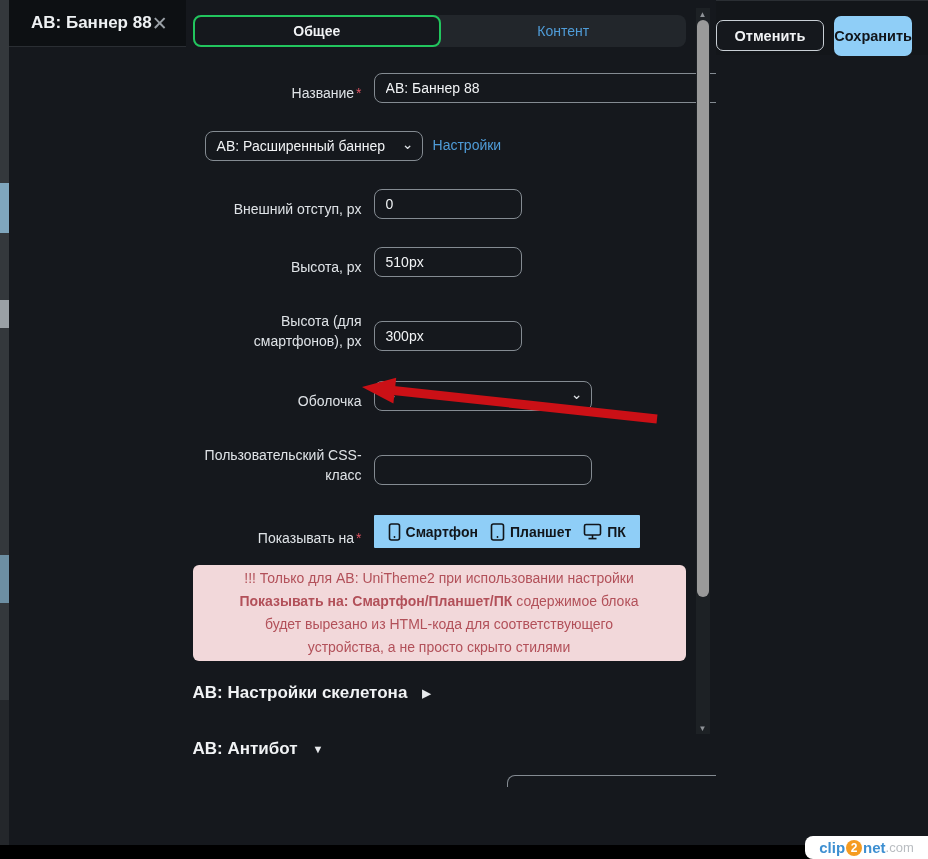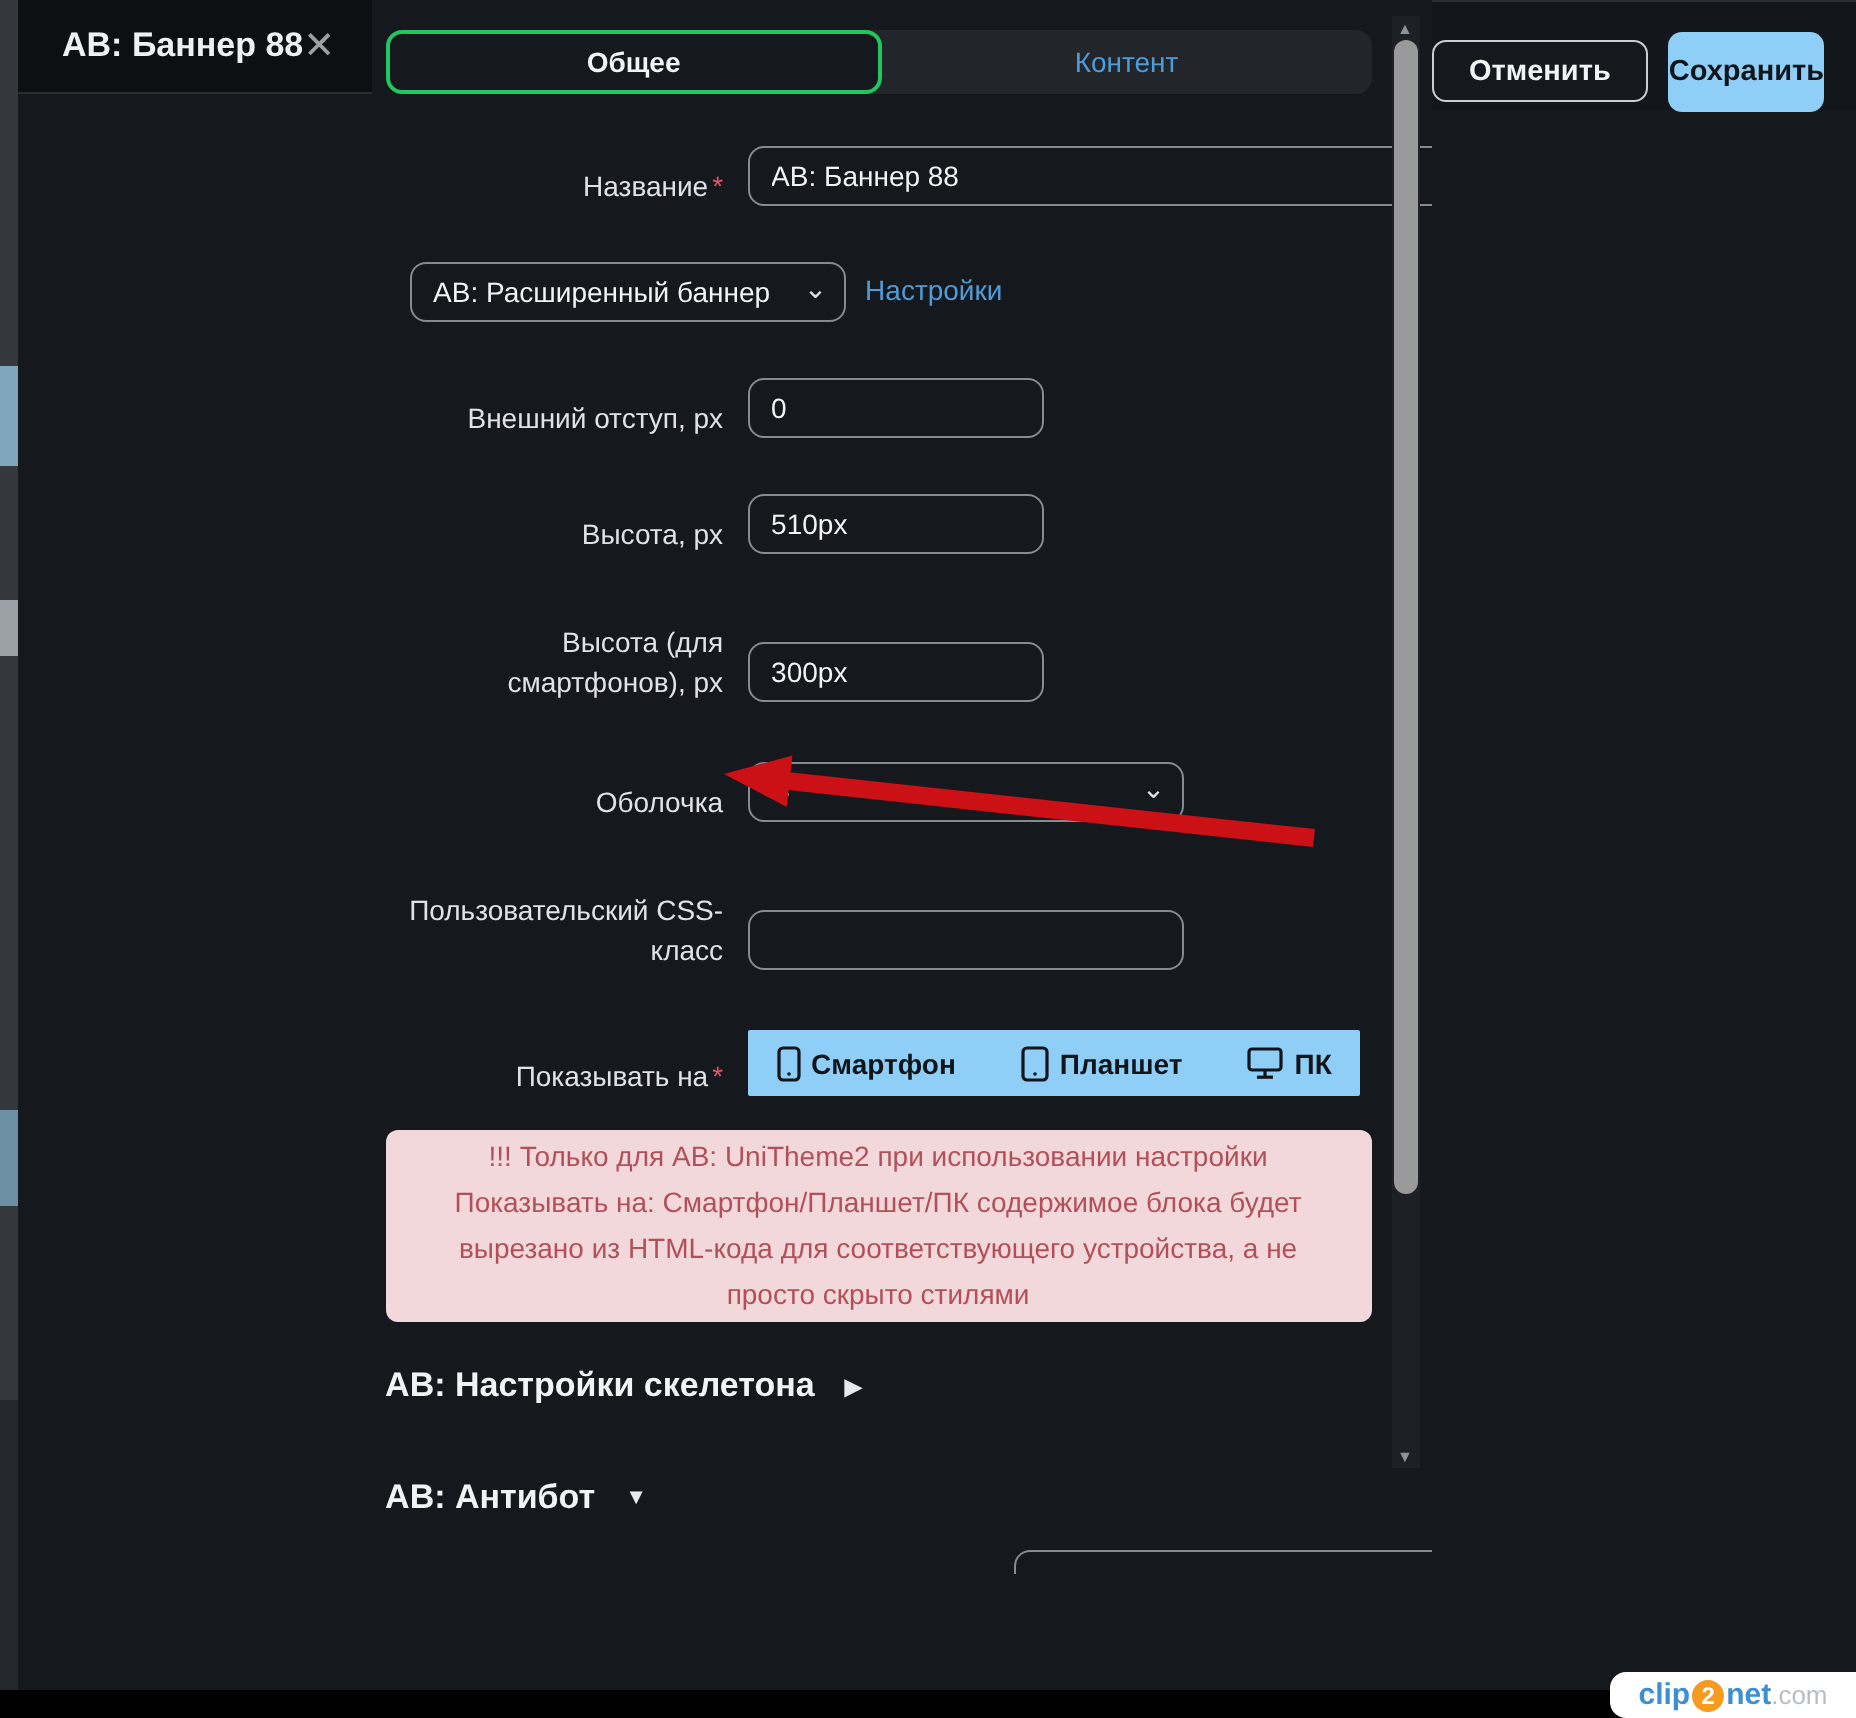--- a/index.html
+++ b/index.html
@@ -42,30 +42,30 @@
   .input.wide  { width:684px; }
   .input.small { width:148px; }
   .select { width:218px; position:relative; display:flex; align-items:center; cursor:pointer;
             padding:0 24px 0 11px; }
   .select .chev { position:absolute; right:8px; top:4px; color:#dfe3e7; font-size:14px; }
   .link { color:#4f9cd8; font-size:14px; margin-left:10px; padding-top:6px; cursor:pointer; text-decoration:none; }
 
   .row.tall { margin-bottom:30px; }
 
   .devices { display:flex; align-items:center; height:33px; background:#8fcef7;
-             border-radius:1px; padding:0 14px; gap:32px; }
+             border-radius:1px; padding:0 14px; gap:12px; }
   .device { display:flex; align-items:center; gap:5px; color:#11151a; font-weight:bold;
             font-size:14px; cursor:pointer; }
   .device svg { display:block; }
 
   .row.devices-row { margin-bottom:17px; }
 
   .warning { background:#f2d8da; border-radius:6px; color:#b25059; font-size:14px;
              line-height:23px; text-align:center; padding:2px 34px; margin-bottom:22px; }
-  .warning b { font-weight:normal; }
+  .warning b { font-weight:bold; }
 
   .section { display:flex; align-items:center; gap:15px; color:#f1f3f5; font-weight:bold;
              font-size:17px; cursor:pointer; }
   .section .tri { font-size:11px; color:#e8eaed; }
   .section.first { margin-bottom:36px; }
   .section.second { margin-bottom:16px; }
 
   .partial-input { width:375px; height:12px; margin-left:314px;
                    border:1px solid #848b92; border-bottom:none; border-radius:8px 8px 0 0; }
 

